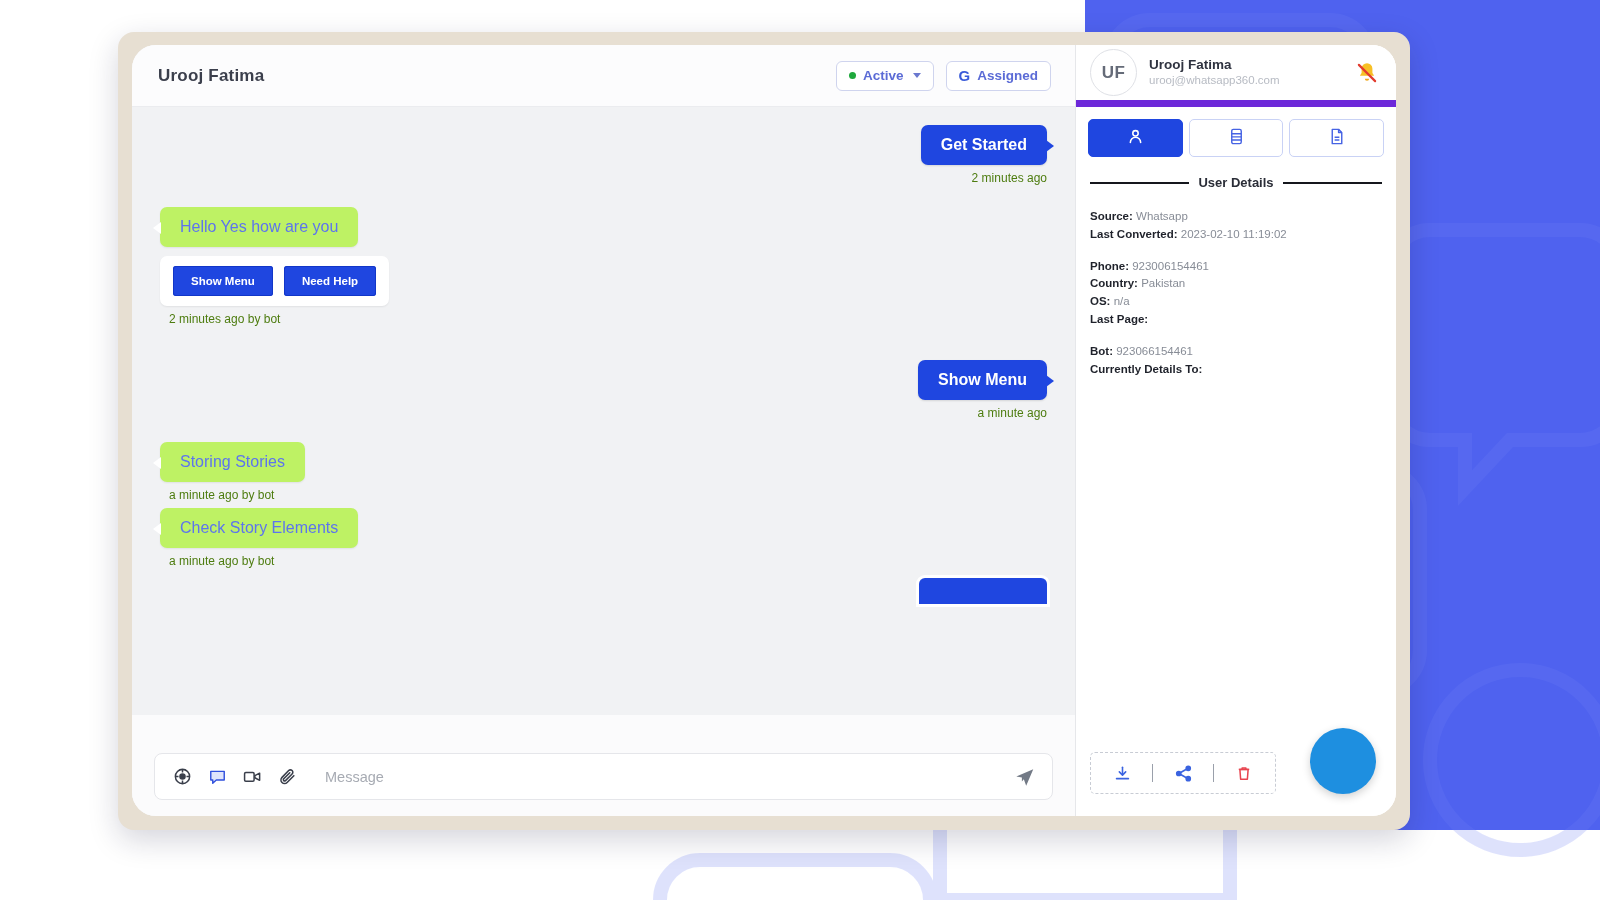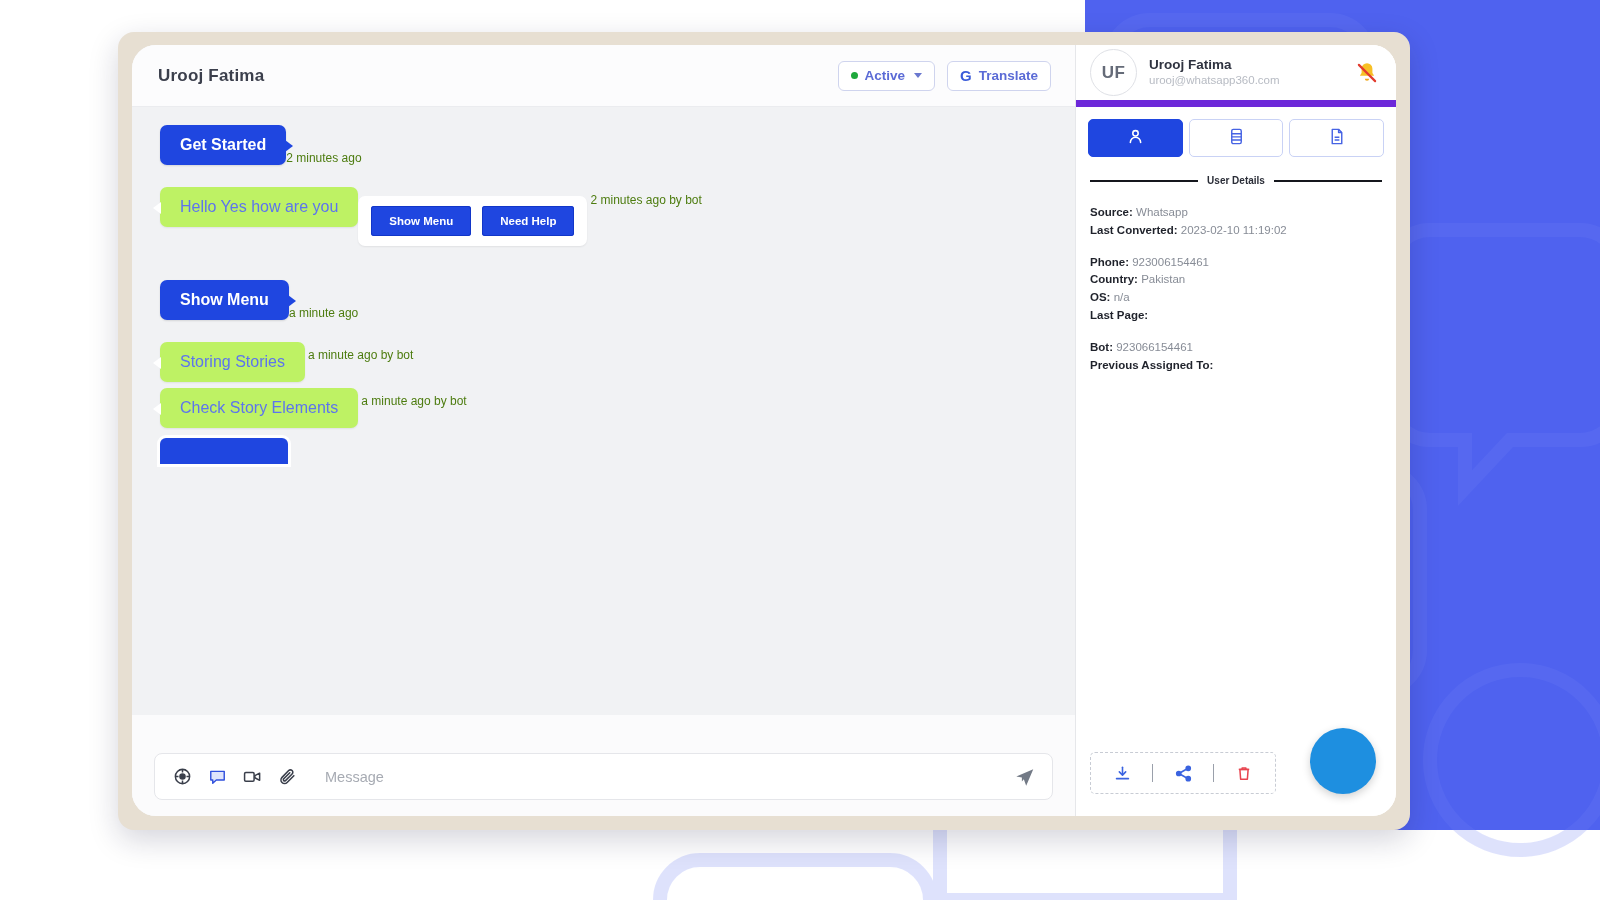--- a/index.html
+++ b/index.html
@@ -78,21 +78,21 @@
   .dot-green { width: 7px; height: 7px; border-radius: 50%; background: #1ea83c; }
   .chev { width: 0; height: 0; border-left: 4px solid transparent; border-right: 4px solid transparent;
           border-top: 5px solid #6a78cf; margin-left: 2px; }
   .g-icon { font-weight: 700; color: #3a5bd9; font-size: 15px; line-height: 1; }
 
   
   #messages {
     flex: 1; position: relative; overflow: hidden;
     padding: 18px 28px 6px 28px;
   }
-  .row { display: flex; flex-direction: row; margin-bottom: 4px; }
+  .row { display: flex; flex-direction: column; margin-bottom: 4px; }
   .row.out { align-items: flex-end; }
   .row.in  { align-items: flex-start; }
 
   .bubble-out {
     background: #1f46e0; color: #fff;
     font-size: 16px; font-weight: 700;
     padding: 11px 20px; border-radius: 7px;
     position: relative; max-width: 420px;
     box-shadow: 0 1px 2px rgba(0,0,0,.12);
   }
@@ -117,21 +117,21 @@
     display: flex; gap: 11px; margin-top: 9px;
     box-shadow: 0 1px 2px rgba(0,0,0,.07);
   }
   .qbtn {
     background: #1f46e0; color: #fff; border: none; border-radius: 3px;
     font-size: 11.5px; font-weight: 700; padding: 9px 18px;
     font-family: "Liberation Sans", sans-serif; cursor: pointer;
     box-shadow: 0 0 0 1px #1236c8 inset;
   }
   .ts { font-size: 12px; color: #4d7c0f; margin-top: 6px; }
-  .ts.in-ts { margin-left: 3px; }
+  .ts.in-ts { margin-left: 9px; }
   .spacer-sm { height: 18px; }
   .spacer-md { height: 30px; }
   .clipped {
     width: 128px; height: 26px; background: #1f46e0;
     border-radius: 6px 6px 0 0; box-shadow: 0 0 0 3px #fff;
   }
 
   
   #composer-wrap { flex: 0 0 74px; background: #fbfbfc; padding: 10px 22px 16px 22px; }
   #composer {
@@ -169,21 +169,21 @@
   .tab {
     flex: 1; height: 38px; border: 1px solid #c9d2f5; border-radius: 5px;
     display: flex; align-items: center; justify-content: center;
     background: #fff; cursor: pointer;
   }
   .tab.active { background: #1f46e0; border-color: #1f46e0; }
 
   #details { padding: 18px 14px 0 14px; }
   .section-title {
     display: flex; align-items: center; gap: 9px;
-    font-size: 10px; font-weight: 700; color: #2a2d37; margin-bottom: 18px;
+    font-size: 13px; font-weight: 700; color: #2a2d37; margin-bottom: 18px;
   }
   .section-title:before, .section-title:after {
     content: ""; height: 2px; background: #15171d; flex: 1;
   }
   .kv { font-size: 11.5px; line-height: 1.55; color: #3d414c; }
   .kv b { font-weight: 700; color: #1f222b; }
   .kv .val { color: #878c96; }
   .gap { height: 14px; }
 
   
@@ -232,21 +232,21 @@
     <div id="convo-header">
       <div id="convo-title">Urooj Fatima</div>
       <div id="header-actions">
         <div class="pill">
           <span class="dot-green"></span>
           <span>Active</span>
           <span class="chev"></span>
         </div>
         <div class="pill">
           <span class="g-icon">G</span>
-          <span>Translate</span>
+          <span>Assigned</span>
         </div>
       </div>
     </div>
 
     <div id="messages">
 
       <div class="row out">
         <div class="bubble-out">Get Started</div>
         <div class="ts">2 minutes ago</div>
       </div>
@@ -399,21 +399,21 @@
         <span class="val"></span>
       </div>
 
       <div class="gap"></div>
 
       <div class="kv">
         <b>Bot:</b>
         <span class="val">923066154461</span>
       </div>
       <div class="kv">
-        <b>Previous Assigned To:</b>
+        <b>Currently Details To:</b>
         <span class="val"></span>
       </div>
     </div>
 
     <div id="right-footer">
       <div id="action-box">
         <span class="abtn">
           <svg width="19" height="19" viewBox="0 0 24 24" fill="none" stroke="#3a63e0" stroke-width="2" stroke-linecap="round" stroke-linejoin="round">
             <path d="M12 4v9"></path>
                 <path d="M8 10l4 4 4-4"></path>

